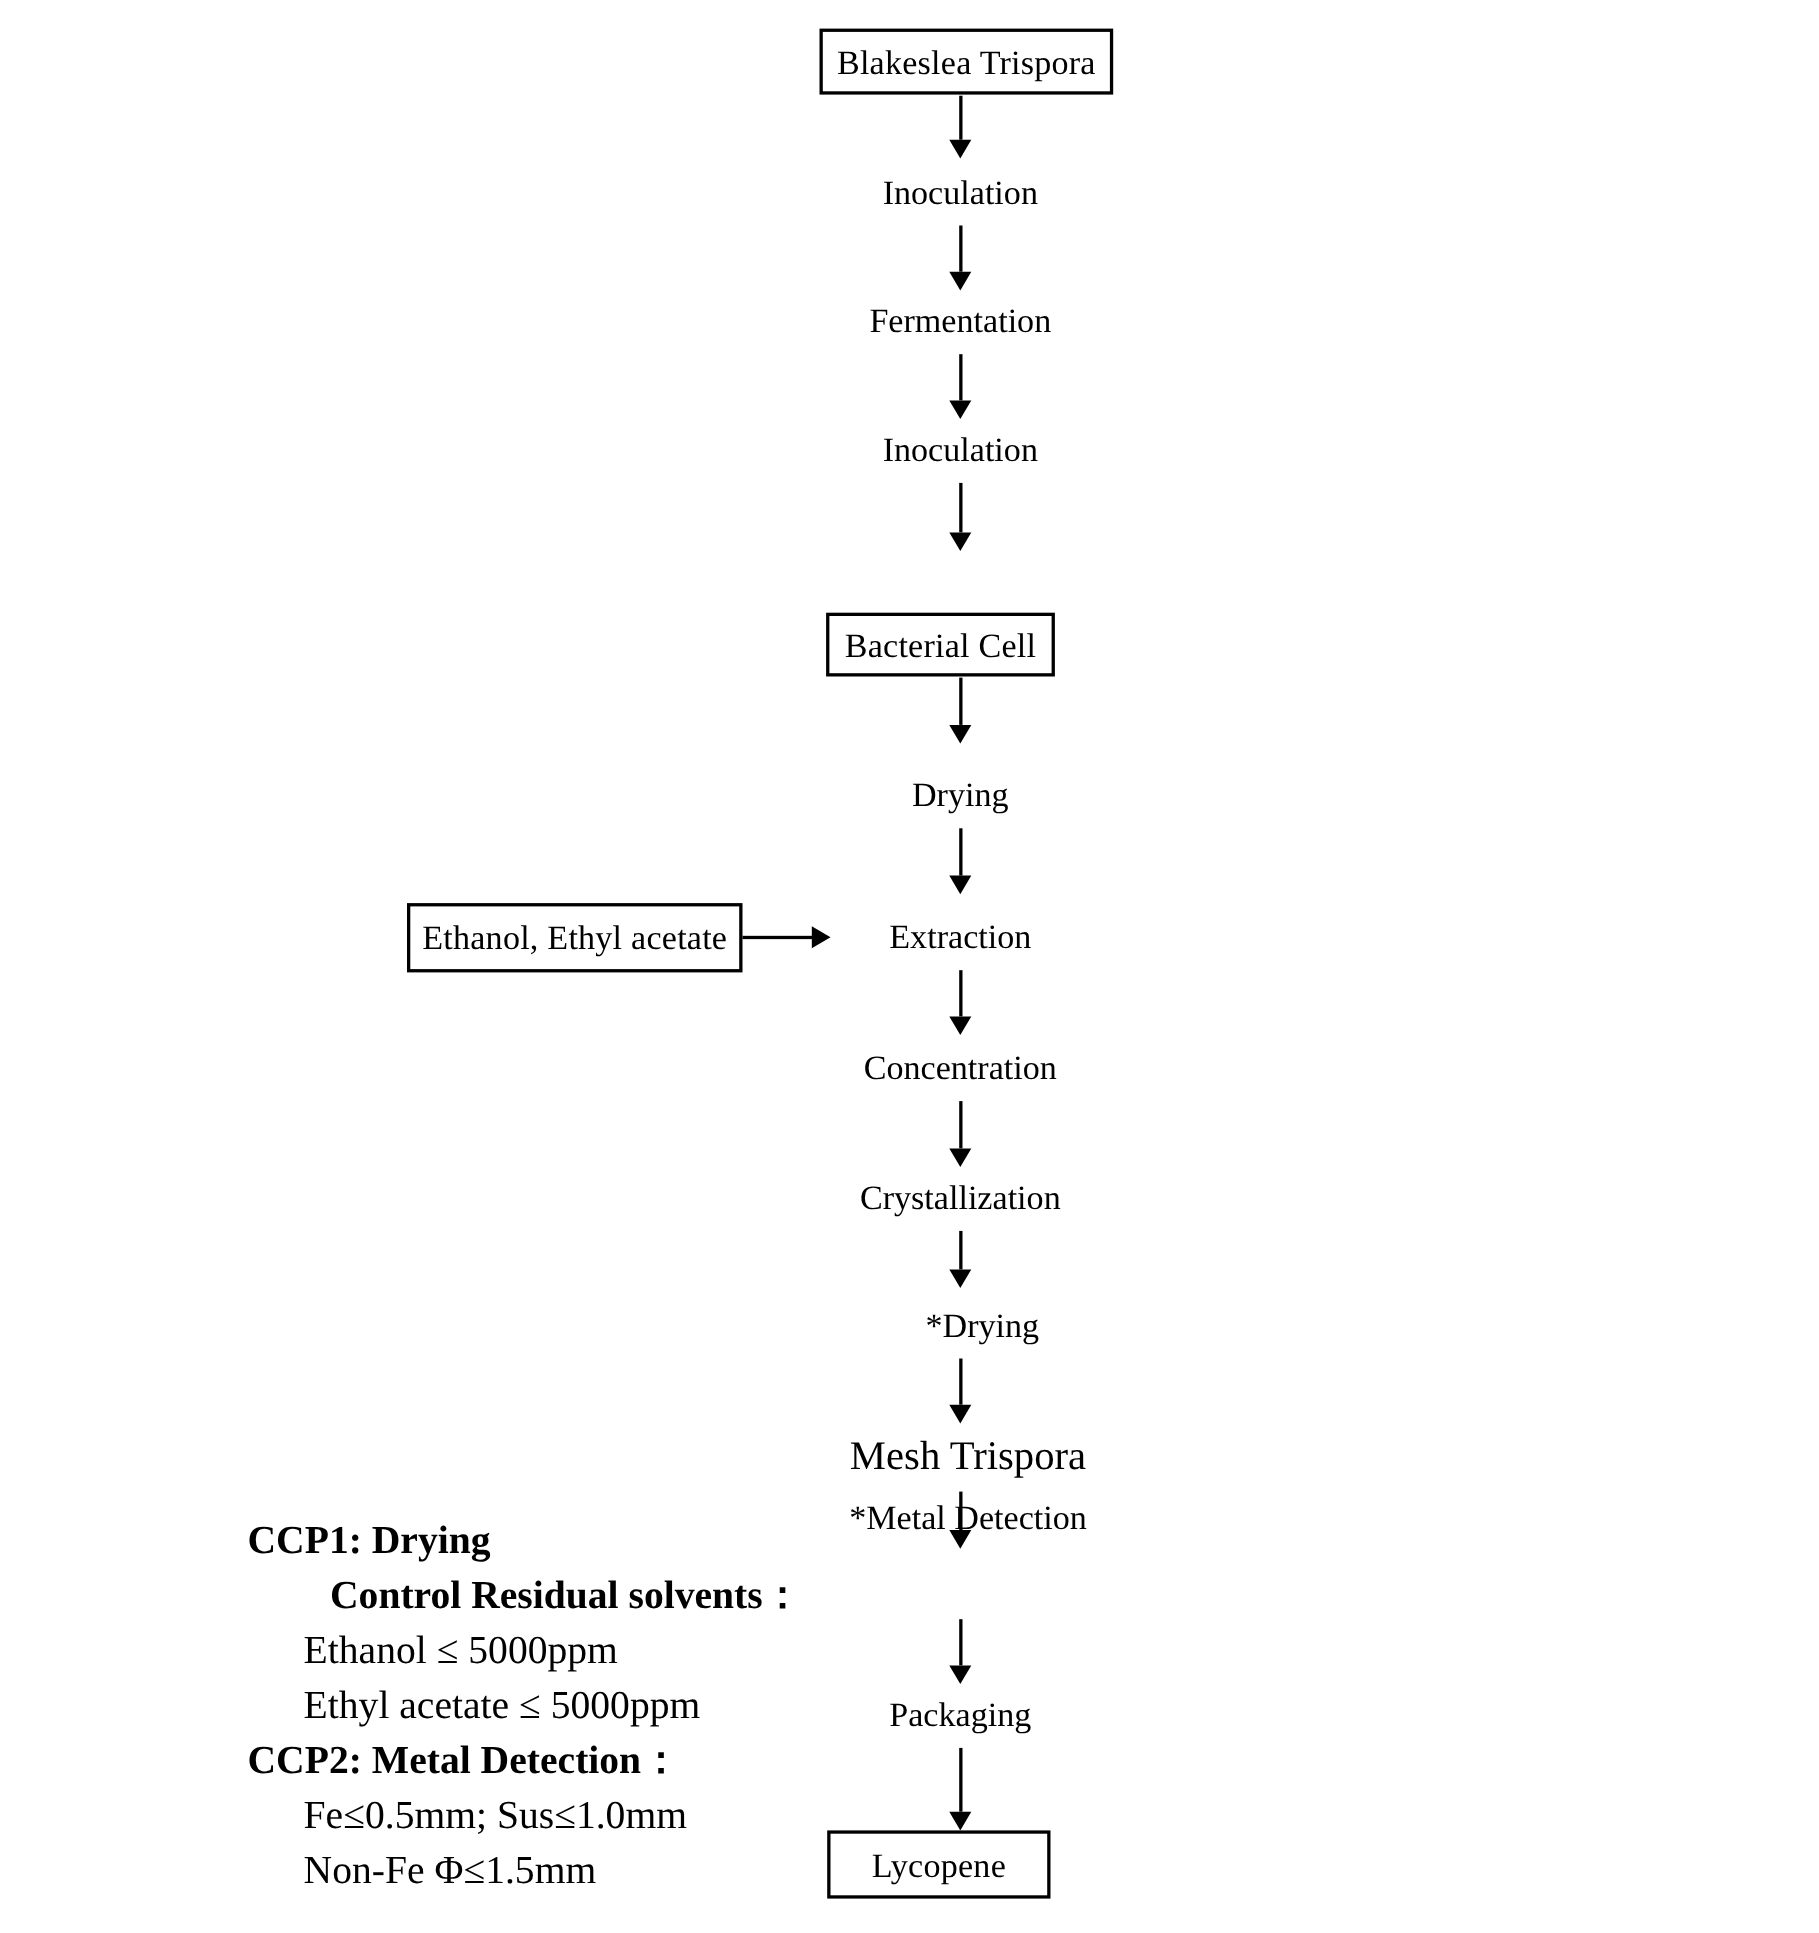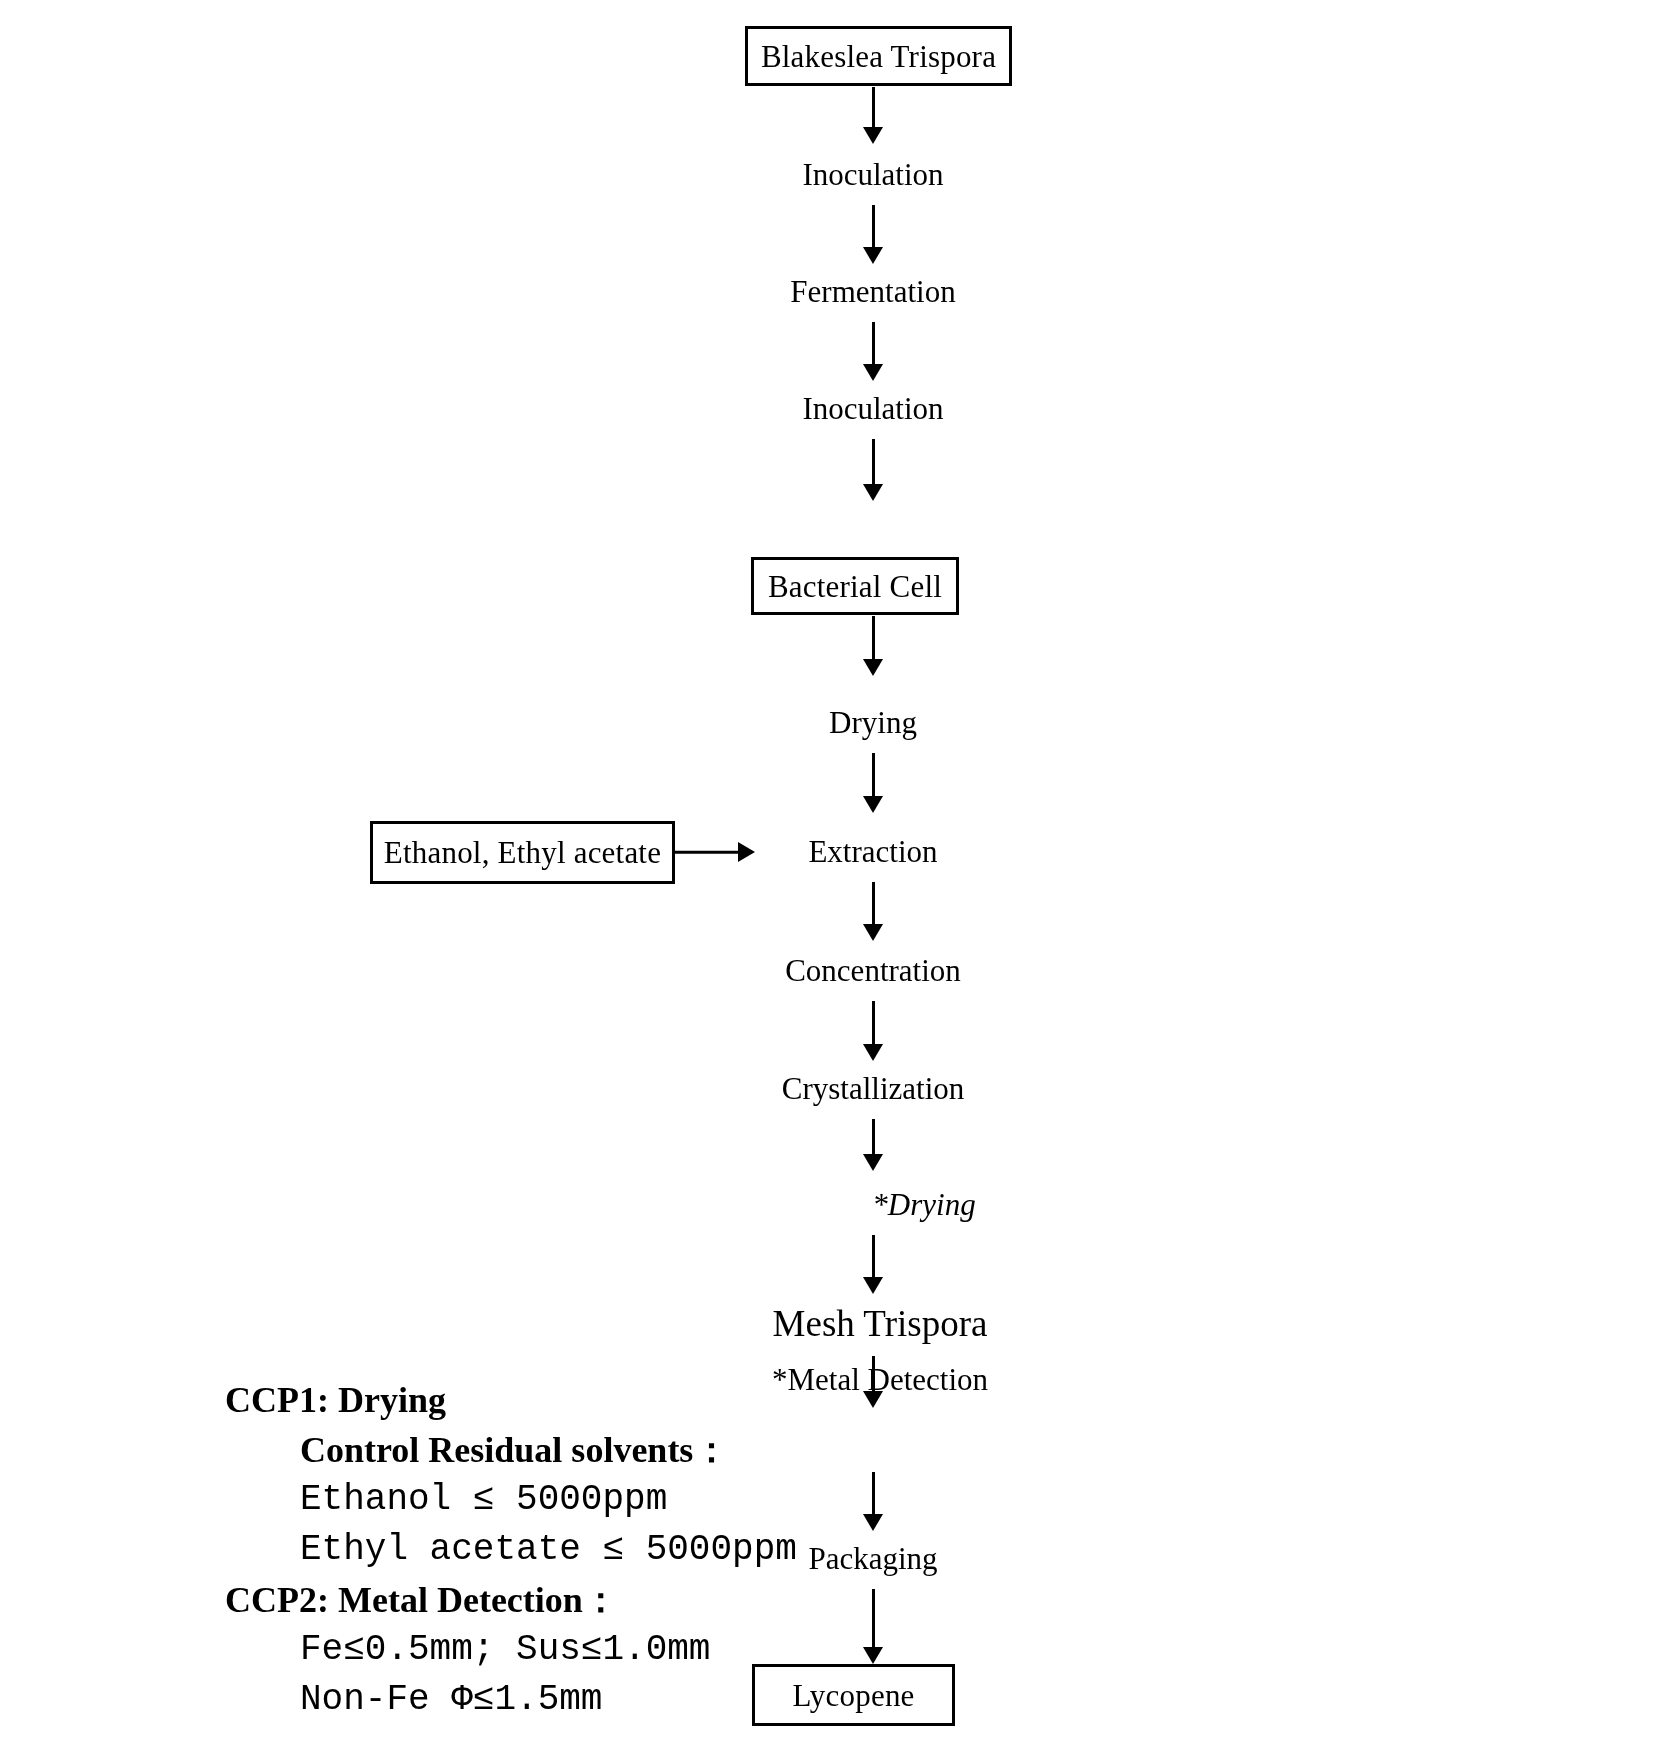--- a/index.html
+++ b/index.html
@@ -96,21 +96,21 @@
     top: 1382px;
     font-size: 36px;
     line-height: 1.0;
   }
   .ccp-line {
     white-space: nowrap;
     margin-bottom: 14px;
   }
   .ccp-line.head   { font-weight: bold; margin-left: 0px; }
   .ccp-line.subhead{ font-weight: bold; margin-left: 75px; }
-  .ccp-line.item   { font-weight: normal; margin-left: 75px; font-family: Liberation Mono, monospace; }
+  .ccp-line.item   { font-weight: normal; margin-left: 51px; }
 </style>
 </head>
 <body>
 
 <div class="node-box" style="left:745px; top:26px; width:267px; height:60px;">
   <span>Blakeslea Trispora</span>
 </div>
 
 <div class="v-arrow" style="left:873px; top:87px; height:57px;">
   <span class="shaft" style="height:40px;"></span>
@@ -191,21 +191,21 @@
 
 <div class="step-label" style="left:873px; top:1073px;">
   <span>Crystallization</span>
 </div>
 
 <div class="v-arrow" style="left:873px; top:1119px; height:52px;">
   <span class="shaft" style="height:35px;"></span>
   <span class="head"></span>
 </div>
 
-<div class="step-label" style="left:924px; top:1189px;font-style:italic;">
+<div class="step-label" style="left:893px; top:1189px;">
   <span>*Drying</span>
 </div>
 
 <div class="v-arrow" style="left:873px; top:1235px; height:59px;">
   <span class="shaft" style="height:42px;"></span>
   <span class="head"></span>
 </div>
 
 <div class="step-label big" style="left:880px; top:1305px;">
   <span>Mesh Trispora</span>

